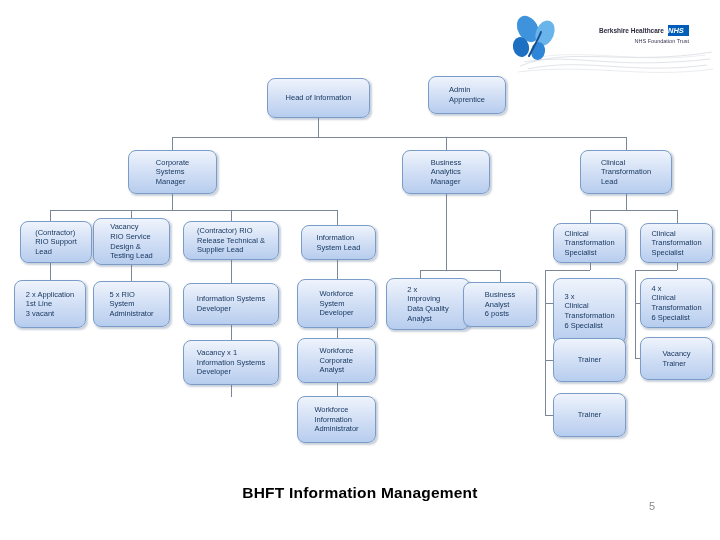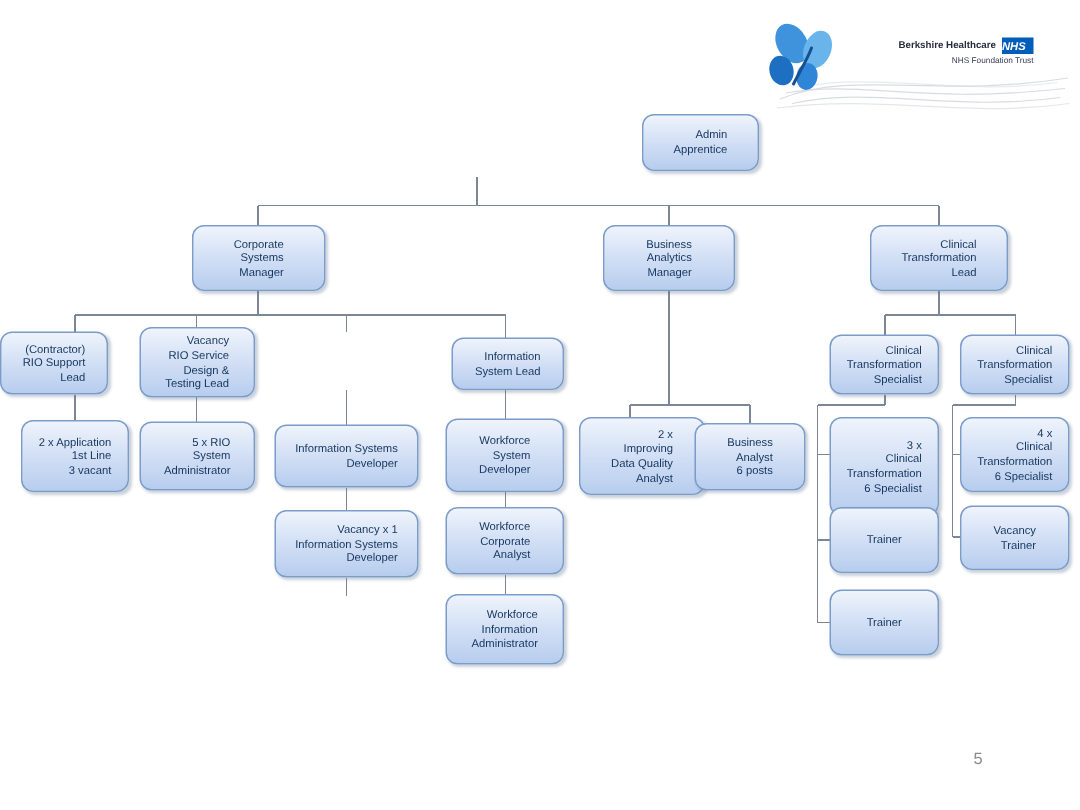--- a/index.html
+++ b/index.html
@@ -5,21 +5,21 @@
   * { margin:0; padding:0; box-sizing:border-box; }
   html,body { width:720px; height:540px; }
   body {
     position:relative; background:#ffffff; overflow:hidden;
     font-family:"Liberation Sans", sans-serif;
   }
   .stage { position:absolute; left:0; top:0; width:720px; height:540px; }
 
   .node {
     position:absolute; display:flex; align-items:center; justify-content:center;
-    text-align:right; white-space:pre-line;
+    text-align:left; white-space:pre-line;
     font-size:7.5px; line-height:1.28; color:#14355e; padding:2px;
     background:linear-gradient(180deg,#eff4fc 0%,#d6e2f6 42%,#b7cdee 100%);
     border:1px solid #7b9cc9; border-radius:8px;
     box-shadow:1.5px 1.5px 2px rgba(100,120,150,.35);
   }
 
   svg.connectors { position:absolute; left:0; top:0; pointer-events:none; }
 
   .slide-title {
     position:absolute; left:0; top:484px; width:720px; text-align:center;
@@ -74,40 +74,44 @@
     <path d="M318 118 V137 M172 137 H626 M172 137 V150 M446 137 V150 M626 137 V150"></path>
     <path d="M172 194 V210 M50 210 H337 M50 210 V221 M131 210 V218 M231 210 V221 M337 210 V225
       M50 263 V280 M131 264 V281 M231 260 V283 M337 260 V279
       M231 325 V340 M337 328 V338 M231 385 V397 M337 383 V396"></path>
     <path d="M446 194 V270 M420 270 H500 M420 270 V278 M500 270 V282"></path>
     <path d="M626 194 V210 M590 210 H677 M590 210 V223 M677 210 V223
       M590 263 V270 M545 270 H590 M545 270 V415 M545 303 H553 M545 360 H553 M545 415 H553
       M677 263 V270 M635 270 H677 M635 270 V358 M635 303 H640 M635 358 H640"></path>
   </svg>
 
+  <div class="node" style="left:267px;top:78px;width:103px;height:40px">Head of Information</div>
   <div class="node" style="left:428px;top:76px;width:78px;height:38px">Admin
 Apprentice</div>
 
   <div class="node" style="left:128px;top:150px;width:89px;height:44px">Corporate
 Systems
 Manager</div>
   <div class="node" style="left:402px;top:150px;width:88px;height:44px">Business
 Analytics
 Manager</div>
   <div class="node" style="left:580px;top:150px;width:92px;height:44px">Clinical
 Transformation
 Lead</div>
 
-  <div class="node" style="left:0;top:221px;width:72px;height:42px">(Contractor)
+  <div class="node" style="left:20px;top:221px;width:72px;height:42px">(Contractor)
 RIO Support
 Lead</div>
   <div class="node" style="left:93px;top:218px;width:77px;height:47px">Vacancy
 RIO Service
 Design &amp;
 Testing Lead</div>
+  <div class="node" style="left:183px;top:221px;width:96px;height:39px">(Contractor) RIO
+Release Technical &amp;
+Supplier Lead</div>
   <div class="node" style="left:301px;top:225px;width:75px;height:35px">Information
 System Lead</div>
   <div class="node" style="left:553px;top:223px;width:73px;height:40px">Clinical
 Transformation
 Specialist</div>
   <div class="node" style="left:640px;top:223px;width:73px;height:40px">Clinical
 Transformation
 Specialist</div>
 
   <div class="node" style="left:14px;top:280px;width:72px;height:48px">2 x Application
@@ -145,15 +149,16 @@
 Analyst</div>
   <div class="node" style="left:553px;top:338px;width:73px;height:44px">Trainer</div>
   <div class="node" style="left:640px;top:337px;width:73px;height:43px">Vacancy
 Trainer</div>
 
   <div class="node" style="left:297px;top:396px;width:79px;height:47px">Workforce
 Information
 Administrator</div>
   <div class="node" style="left:553px;top:393px;width:73px;height:44px">Trainer</div>
 
+  <div class="slide-title">BHFT Information Management</div>
   <div class="page-number">5</div>
 
 </div>
 
 </body></html>

